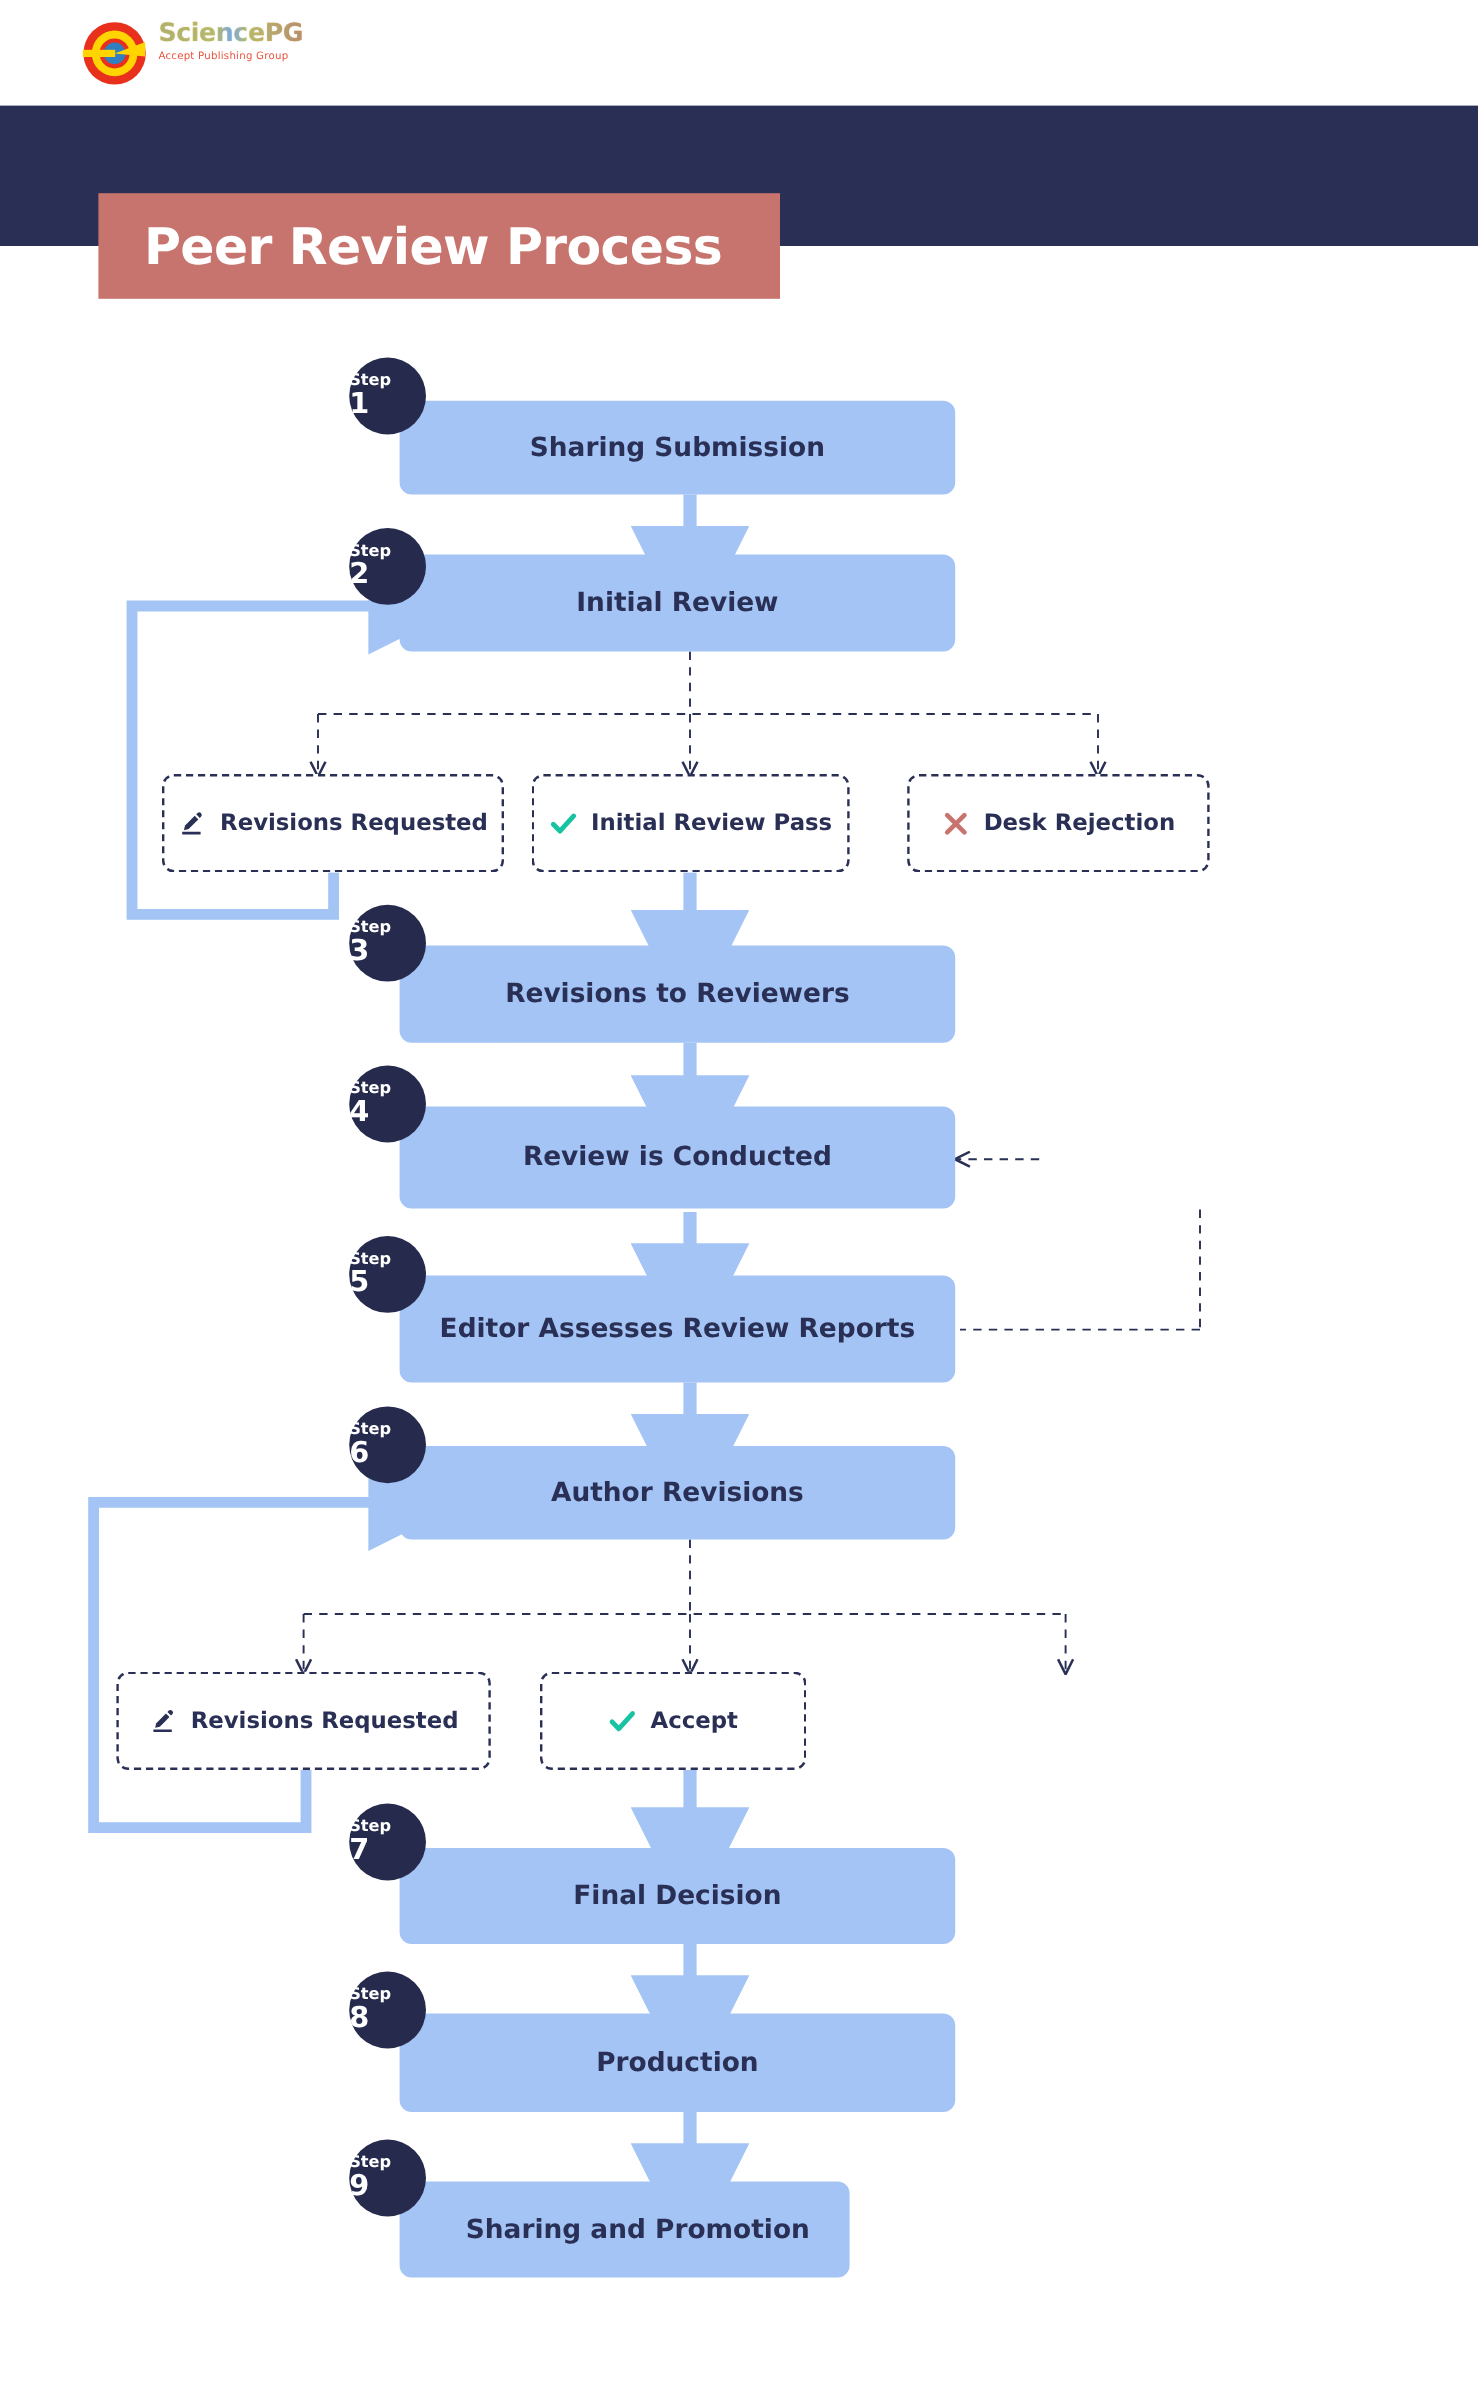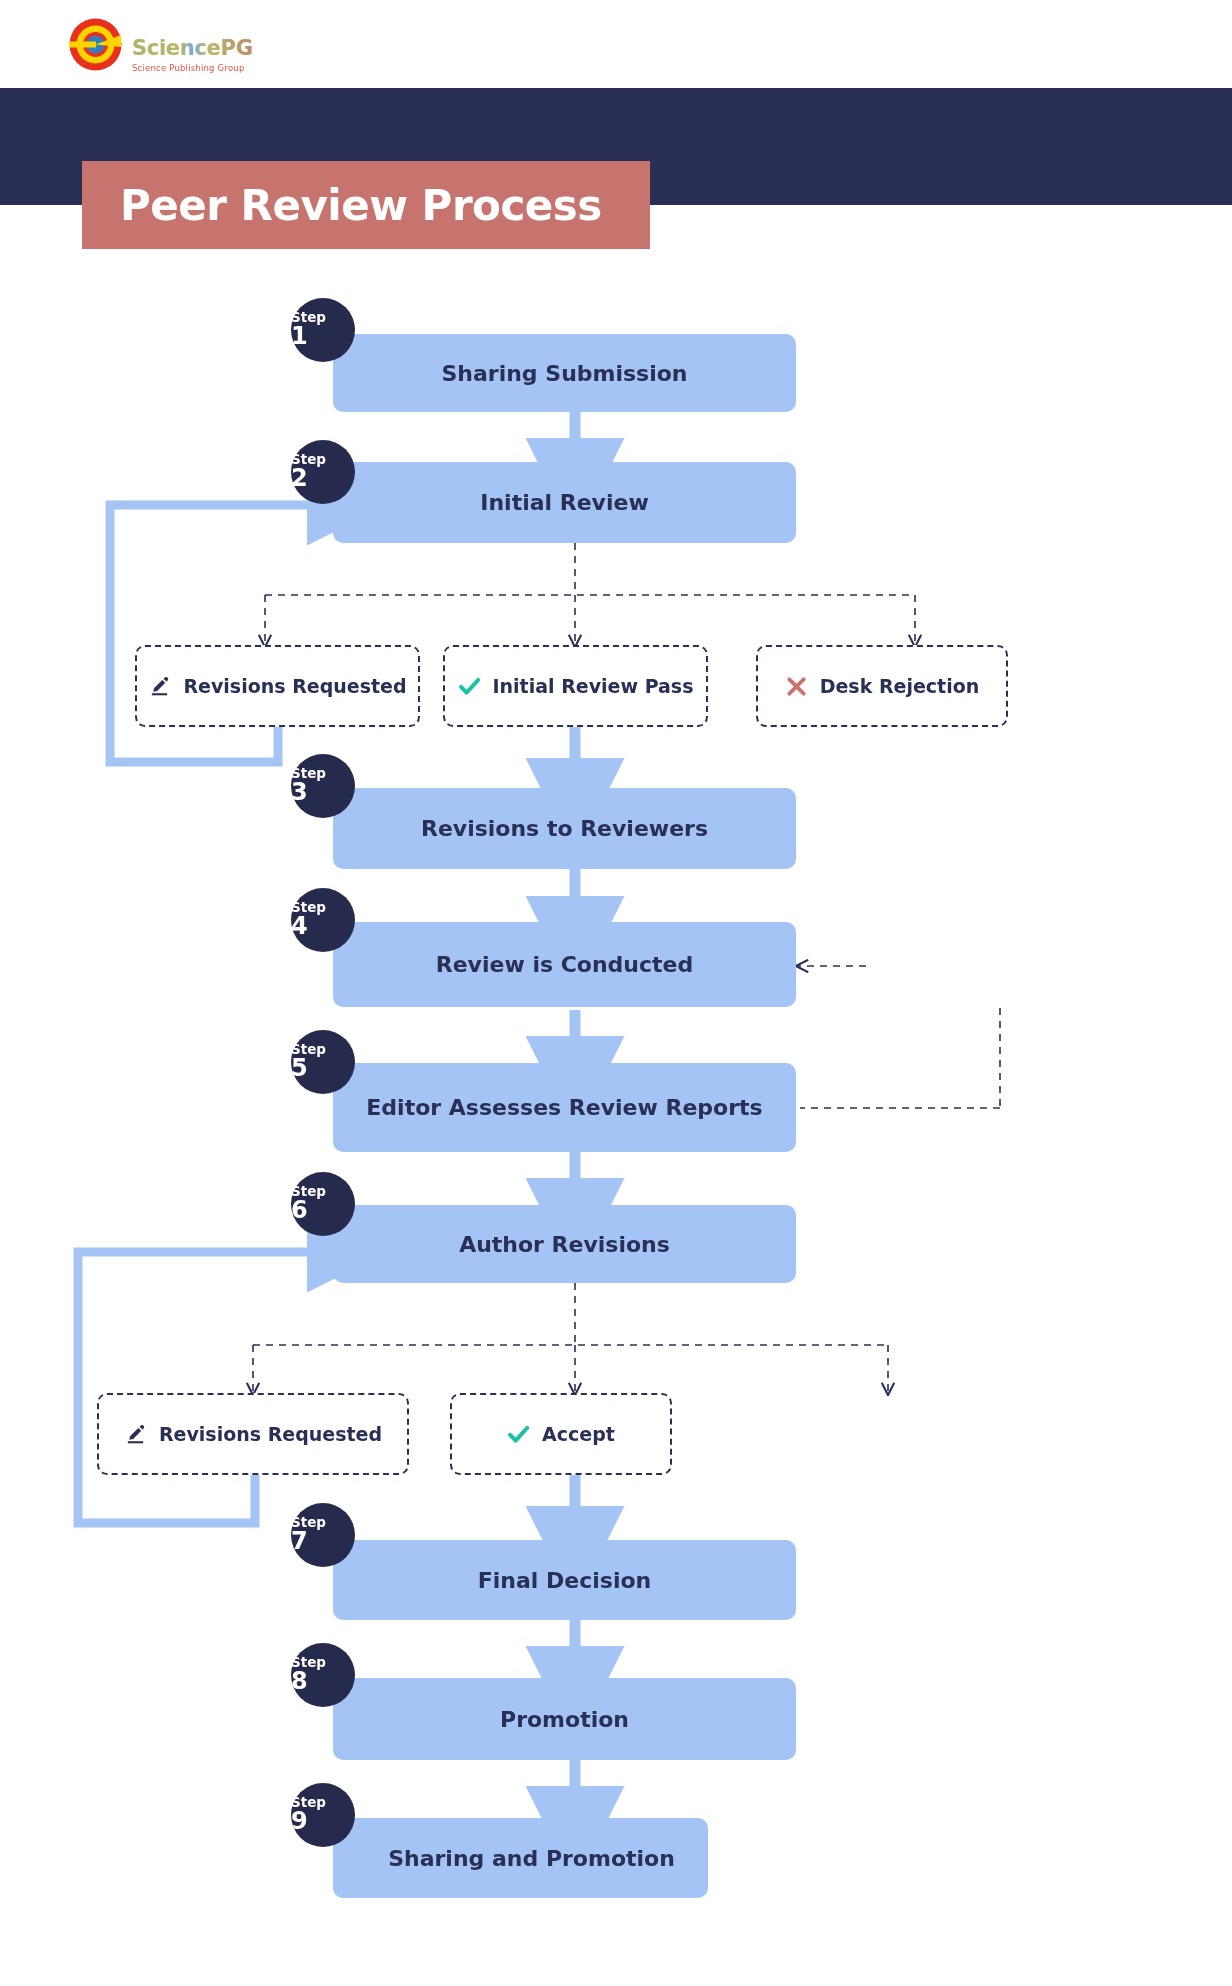--- a/index.html
+++ b/index.html
@@ -5,21 +5,21 @@
   * { box-sizing: border-box; margin:0; padding:0; }
   html,body { background:#ffffff; }
   body {
     width:1232px; height:1986px; position:relative;
     font-family:"Liberation Sans", sans-serif;
     overflow:hidden;
   }
 
   
   .logo-bar { position:absolute; left:0; top:0; width:1232px; height:88px; background:#fff; }
-  .logo-wrap { position:absolute; left:68px; top:17px; display:flex; align-items:flex-end; gap:9px; }
+  .logo-wrap { position:absolute; left:68px; top:17px; display:flex; align-items:flex-start; gap:9px; }
   .logo-mark { width:55px; height:55px; position:relative; }
   .logo-text { display:flex; flex-direction:column; line-height:1; }
   .logo-title { font-size:21px; font-weight:bold; letter-spacing:-.3px;
                 background:linear-gradient(90deg,#f0c300 0%,#f6d200 40%,#7fb2e5 50%,#ffd400 62%,#ff7a00 100%);
                 -webkit-background-clip:text; background-clip:text; color:transparent;
                 text-shadow:0 0 1px rgba(120,160,210,.55); font-family:"DejaVu Sans", sans-serif; }
   .logo-sub { font-size:8.5px; color:#e8543f; margin-top:5px; letter-spacing:.2px; font-family:"DejaVu Sans", sans-serif;}
 
   .navy-band { position:absolute; left:0; top:88px; width:1232px; height:117px; background:#2a3055; }
   .title-banner { position:absolute; left:82px; top:161px; width:568px; height:88px;
@@ -57,21 +57,21 @@
         <circle cx="27.5" cy="27.5" r="26" fill="#e8301c"></circle>
         <circle cx="27.5" cy="27.5" r="19" fill="#ffd400"></circle>
         <circle cx="27.5" cy="27.5" r="12.5" fill="#e8301c"></circle>
         <circle cx="27.5" cy="27.5" r="9" fill="#2f7fc1"></circle>
         <rect x="1" y="24.5" width="27" height="6" fill="#ffd400"></rect>
         <path d="M27.5 27.5 L53 18 L53 30 Z" fill="#ffd400"></path>
       </svg>
     </div>
     <div class="logo-text">
       <span class="logo-title">SciencePG</span>
-      <span class="logo-sub">Science Publishing Group</span>
+      <span class="logo-sub">Accept Publishing Group</span>
     </div>
   </div>
 </div>
 
 <div class="navy-band"></div>
 <div class="title-banner">
   <span class="t">Peer Review Process</span>
 </div>
 
 <div class="flow">
@@ -218,21 +218,21 @@
   </div>
   <div class="step-box" style="left:333px; top:1540px; width:463px; height:80px;">
     <span class="lbl">Final Decision</span>
   </div>
 
   <div class="badge" style="left:291px; top:1643px;">
     <span class="s">Step</span>
     <span class="n">8</span>
   </div>
   <div class="step-box" style="left:333px; top:1678px; width:463px; height:82px;">
-    <span class="lbl">Promotion</span>
+    <span class="lbl">Production</span>
   </div>
 
   <div class="badge" style="left:291px; top:1783px;">
     <span class="s">Step</span>
     <span class="n">9</span>
   </div>
   <div class="step-box" style="left:333px; top:1818px; width:375px; height:80px;padding-left:22px;">
     <span class="lbl">Sharing and Promotion</span>
   </div>
 

